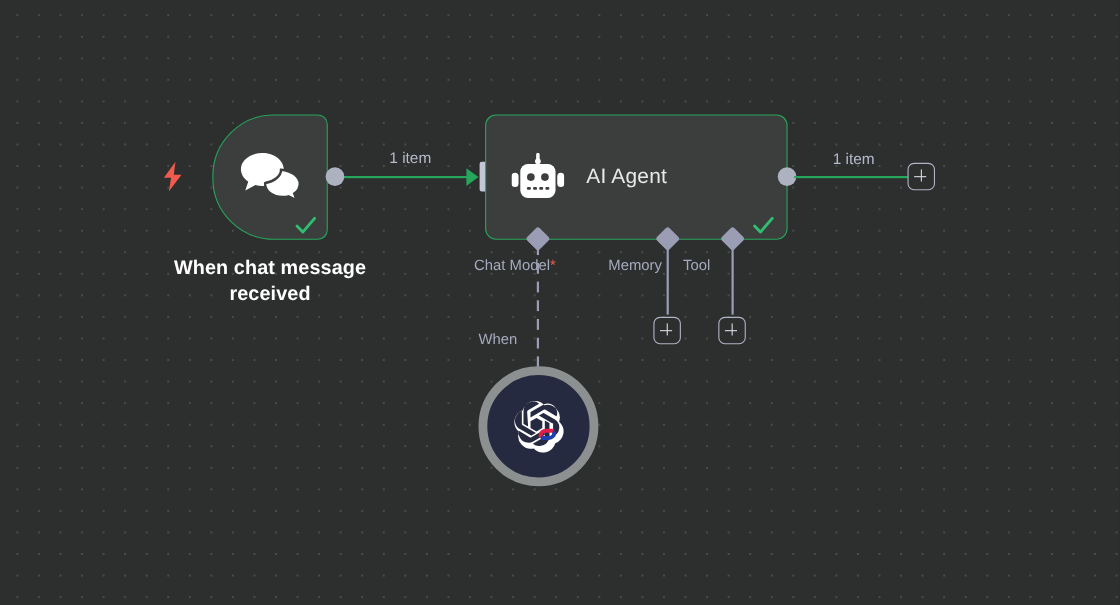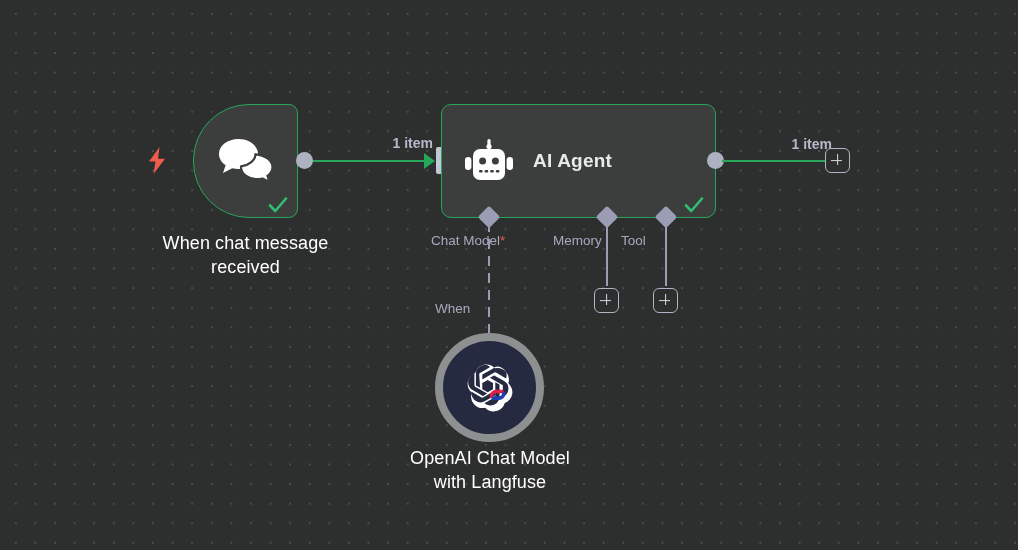--- a/index.html
+++ b/index.html
@@ -23,21 +23,21 @@
     background-size: 19.6px 19.6px;
     background-position: 6px 4px;
   }
 
   
   .node-label {
     position: absolute;
     text-align: center;
     color: #ffffff;
     font-size: 18px;
-    font-weight: 400;
+    font-weight: 700;
     line-height: 1.35;
     letter-spacing: 0.1px;
     white-space: pre-line;
   }
 
   
   #trigger-node {
     position: absolute;
     left: 193px;
     top: 104px;
@@ -85,21 +85,21 @@
     transform: translateY(-50%);
     width: 48px; height: 44px;
   }
   #agent-title {
     position: absolute;
     left: 91px;
     top: 50%;
     transform: translateY(-50%);
     color: #e8e9ea;
     font-size: 19px;
-    font-weight: 700;
+    font-weight: 400;
     letter-spacing: 0.2px;
     white-space: nowrap;
   }
   #agent-check {
     position: absolute;
     right: 10px;
     bottom: 1px;
     width: 22px; height: 22px;
   }
 
@@ -165,23 +165,23 @@
     width: 0; height: 0;
     border-top: 8px solid transparent;
     border-bottom: 8px solid transparent;
     border-left: 11px solid #26a65b;
   }
 
   .item-label {
     position: absolute;
     color: #b5bacb;
     font-size: 14px;
-    font-weight: 700;
+    font-weight: 400;
     white-space: nowrap;
-    text-align: right;
+    text-align: center;
   }
   #label-items-1 { left: 313px; top: 135px; width: 120px; }
   #label-items-2 { left: 720px; top: 136px; width: 112px; }
 
   
   .vline {
     position: absolute;
     width: 2.4px;
     background: #9a9db4;
   }
@@ -308,16 +308,14 @@
 
   <div id="openai-node">
     <svg id="openai-icon" viewBox="0 0 52 52">
       <path d="M44.3 21.3 A11.6 11.6 0 0 0 30.8 6.3 A11.6 11.6 0 0 0 11.2 11 A11.6 11.6 0 0 0 7.7 30.7 A11.6 11.6 0 0 0 21.2 45.7 A11.6 11.6 0 0 0 40.8 41 A11.6 11.6 0 0 0 44.3 21.3 Z M26 43.4 A8.6 8.6 0 0 1 20.4 41.3 L20.7 41.1 L30.5 35.4 A1.6 1.6 0 0 0 31.3 34 V20.2 L35.4 22.6 A0.15 0.15 0 0 1 35.5 22.7 V34.3 A8.7 8.7 0 0 1 26 43.4 Z M8.4 35.2 A8.6 8.6 0 0 1 7.4 29.5 L7.7 29.7 L17.5 35.4 A1.6 1.6 0 0 0 19.1 35.4 L31.1 28.5 V33.2 A0.16 0.16 0 0 1 31 33.4 L21.1 39.1 A8.7 8.7 0 0 1 8.4 35.2 Z M5.9 15.3 A8.6 8.6 0 0 1 10.4 11.5 V23.3 A1.55 1.55 0 0 0 11.2 24.7 L23.2 31.6 L19.1 34 A0.16 0.16 0 0 1 18.9 34 L9 28.3 A8.7 8.7 0 0 1 5.9 15.3 Z M37.9 22.7 L25.9 15.8 L30 13.4 A0.16 0.16 0 0 1 30.2 13.4 L40.1 19.1 A8.65 8.65 0 0 1 38.8 34.7 V22.9 A1.6 1.6 0 0 0 37.9 22.7 Z M42 16.5 L41.7 16.3 L31.9 10.6 A1.6 1.6 0 0 0 30.3 10.6 L18.3 17.5 V12.8 A0.16 0.16 0 0 1 18.4 12.6 L28.3 6.9 A8.65 8.65 0 0 1 42 16.5 Z M16.1 25.8 L12 23.4 A0.16 0.16 0 0 1 11.9 23.3 V11.7 A8.65 8.65 0 0 1 26.1 5 L25.8 5.2 L16 10.9 A1.6 1.6 0 0 0 15.2 12.3 Z M18.3 21 L23.7 17.9 L29 21 V27.2 L23.7 30.3 L18.3 27.2 Z" fill="#ffffff"></path>
       <g>
         <path d="M25.6 34.3 A6.6 6.6 0 0 1 32.2 27.7 H38 A1.8 1.8 0 0 1 38 31.3 H32.2 A3 3 0 0 0 29.2 34.3 A1.8 1.8 0 0 1 25.6 34.3 Z" fill="#e11d48"></path>
         <path d="M41.6 31.3 A6.6 6.6 0 0 1 35 37.9 H29.2 A1.8 1.8 0 0 1 29.2 34.3 H35 A3 3 0 0 0 38 31.3 A1.8 1.8 0 0 1 41.6 31.3 Z" fill="#1e40af"></path>
       </g>
     </svg>
   </div>
-  <div class="node-label" id="openai-label">OpenAI Chat Model
-with Langfuse</div>
 
 </div>
 
 </body></html>

